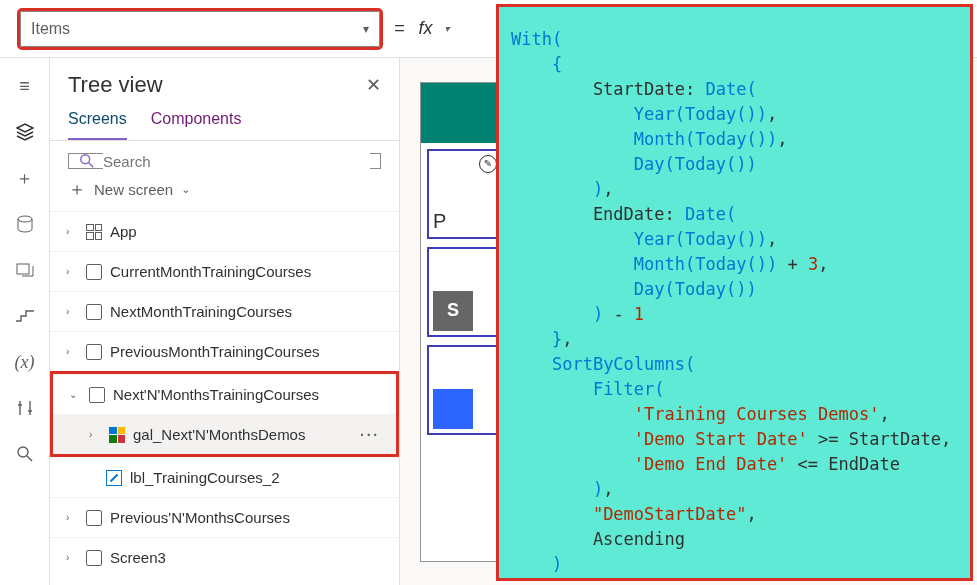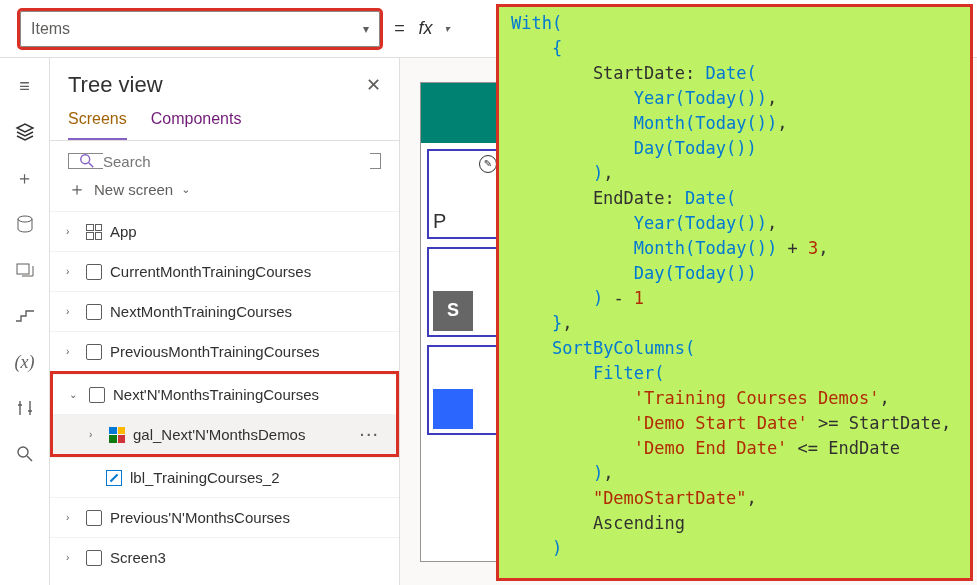--- a/index.html
+++ b/index.html
@@ -18,21 +18,21 @@
 .rail-icon { width: 24px; height: 24px; display: flex; align-items: center; justify-content: center; font-size: 18px; cursor: pointer; }
 .rail-icon.active { color: #323130; }
 
 
 .treepanel { position: absolute; left: 50px; top: 58px; bottom: 0; width: 350px; border-right: 1px solid #e1dfdd; display: flex; flex-direction: column; background: #fff; }
 .tp-header { display: flex; align-items: center; justify-content: space-between; padding: 14px 18px 6px 18px; }
 .tp-title { font-size: 22px; font-weight: 400; }
 .tp-close { font-size: 18px; color: #605e5c; cursor: pointer; }
 .tabs { display: flex; gap: 24px; padding: 0 18px; border-bottom: 1px solid #e1dfdd; }
 .tab { font-size: 16px; padding: 6px 0 10px 0; border-bottom: 2px solid transparent; color: #701a75; cursor: pointer; }
-.tab.active { color: #a16207; border-bottom-color: #8661c5; font-weight: 400; }
+.tab.active { color: #0c4a6e; border-bottom-color: #8661c5; font-weight: 400; }
 .search-wrap { padding: 12px 18px 8px 18px; }
 .searchbox { height: 16px; border: 1px solid #8a8886; display: flex; align-items: center; padding: 0 10px; gap: 8px; color: #605e5c; }
 .searchbox input { border: none; outline: none; flex: 1; font-size: 15px; color: #605e5c; }
 .newscreen { padding: 0 18px 10px 18px; display: flex; align-items: center; gap: 8px; color: #605e5c; font-size: 15px; }
 .plus-slim { font-size: 18px; color: #605e5c; font-weight: 300; }
 
 .tree { flex: 1; overflow: auto; }
 .tree-row { display: flex; align-items: center; height: 40px; padding-left: 16px; gap: 8px; color: #323130; border-top: 1px solid #f3f2f1; }
 .tree-row .chev { width: 12px; color: #605e5c; font-size: 10px; }
 .tree-row .sqicon { width: 16px; height: 16px; border: 1px solid #605e5c; border-radius: 2px; }
@@ -58,21 +58,21 @@
 .canvas-frame { width: 90px; height: 480px; background:#fff; border:1px solid #979593; position:relative; }
 .canvas-frame .header { height:60px; background:#008272;}
 .canvas-frame .body { padding:6px; display:flex; flex-direction:column; gap:8px;}
 .gitem { height:90px; border:2px solid #3f3cbb; position:relative; background:#fff;}
 .gitem .editcircle { position:absolute; top:4px; right:4px; width:18px;height:18px;border:1px solid #323130; border-radius:50%; display:flex;align-items:center;justify-content:center;font-size:10px;}
 .gitem .thumb { position:absolute; bottom:4px; left:4px; width:40px; height:40px; background:#666; color:#fff; display:flex;align-items:center;justify-content:center;font-size:18px;font-weight:bold;}
 .gitem .thumb.blue { background:#2b66ff;}
 .gitem .ptext { position:absolute; bottom:4px; left:4px; font-size:20px;}
 
 
-.formula-editor { position: absolute; left: 496px; top: 4px; right: 4px; bottom: 4px; background: #bef264; border: 3px solid #d93025; padding: 4px 12px; font-family: Consolas, monospace; font-size: 17px; line-height: 25px; overflow: auto; white-space: pre; color:#323130; }
+.formula-editor { position: absolute; left: 496px; top: 4px; right: 4px; bottom: 4px; background: #5eead4; border: 3px solid #d93025; padding: 20px 12px; font-family: Consolas, monospace; font-size: 17px; line-height: 25px; overflow: auto; white-space: pre; color:#323130; }
 .k-func { color: #0078d4; }
 .k-num  { color: #b22a00; }
 .k-str  { color: #b22a00; }
 .k-rec  { color: #b22a00; }
 .k-paren{ color: #0078d4; }
 .k-brace{ color: #0078d4; }
 .k-plain{ color: #323130; }
 
 svg { display: block; }
 </style>

